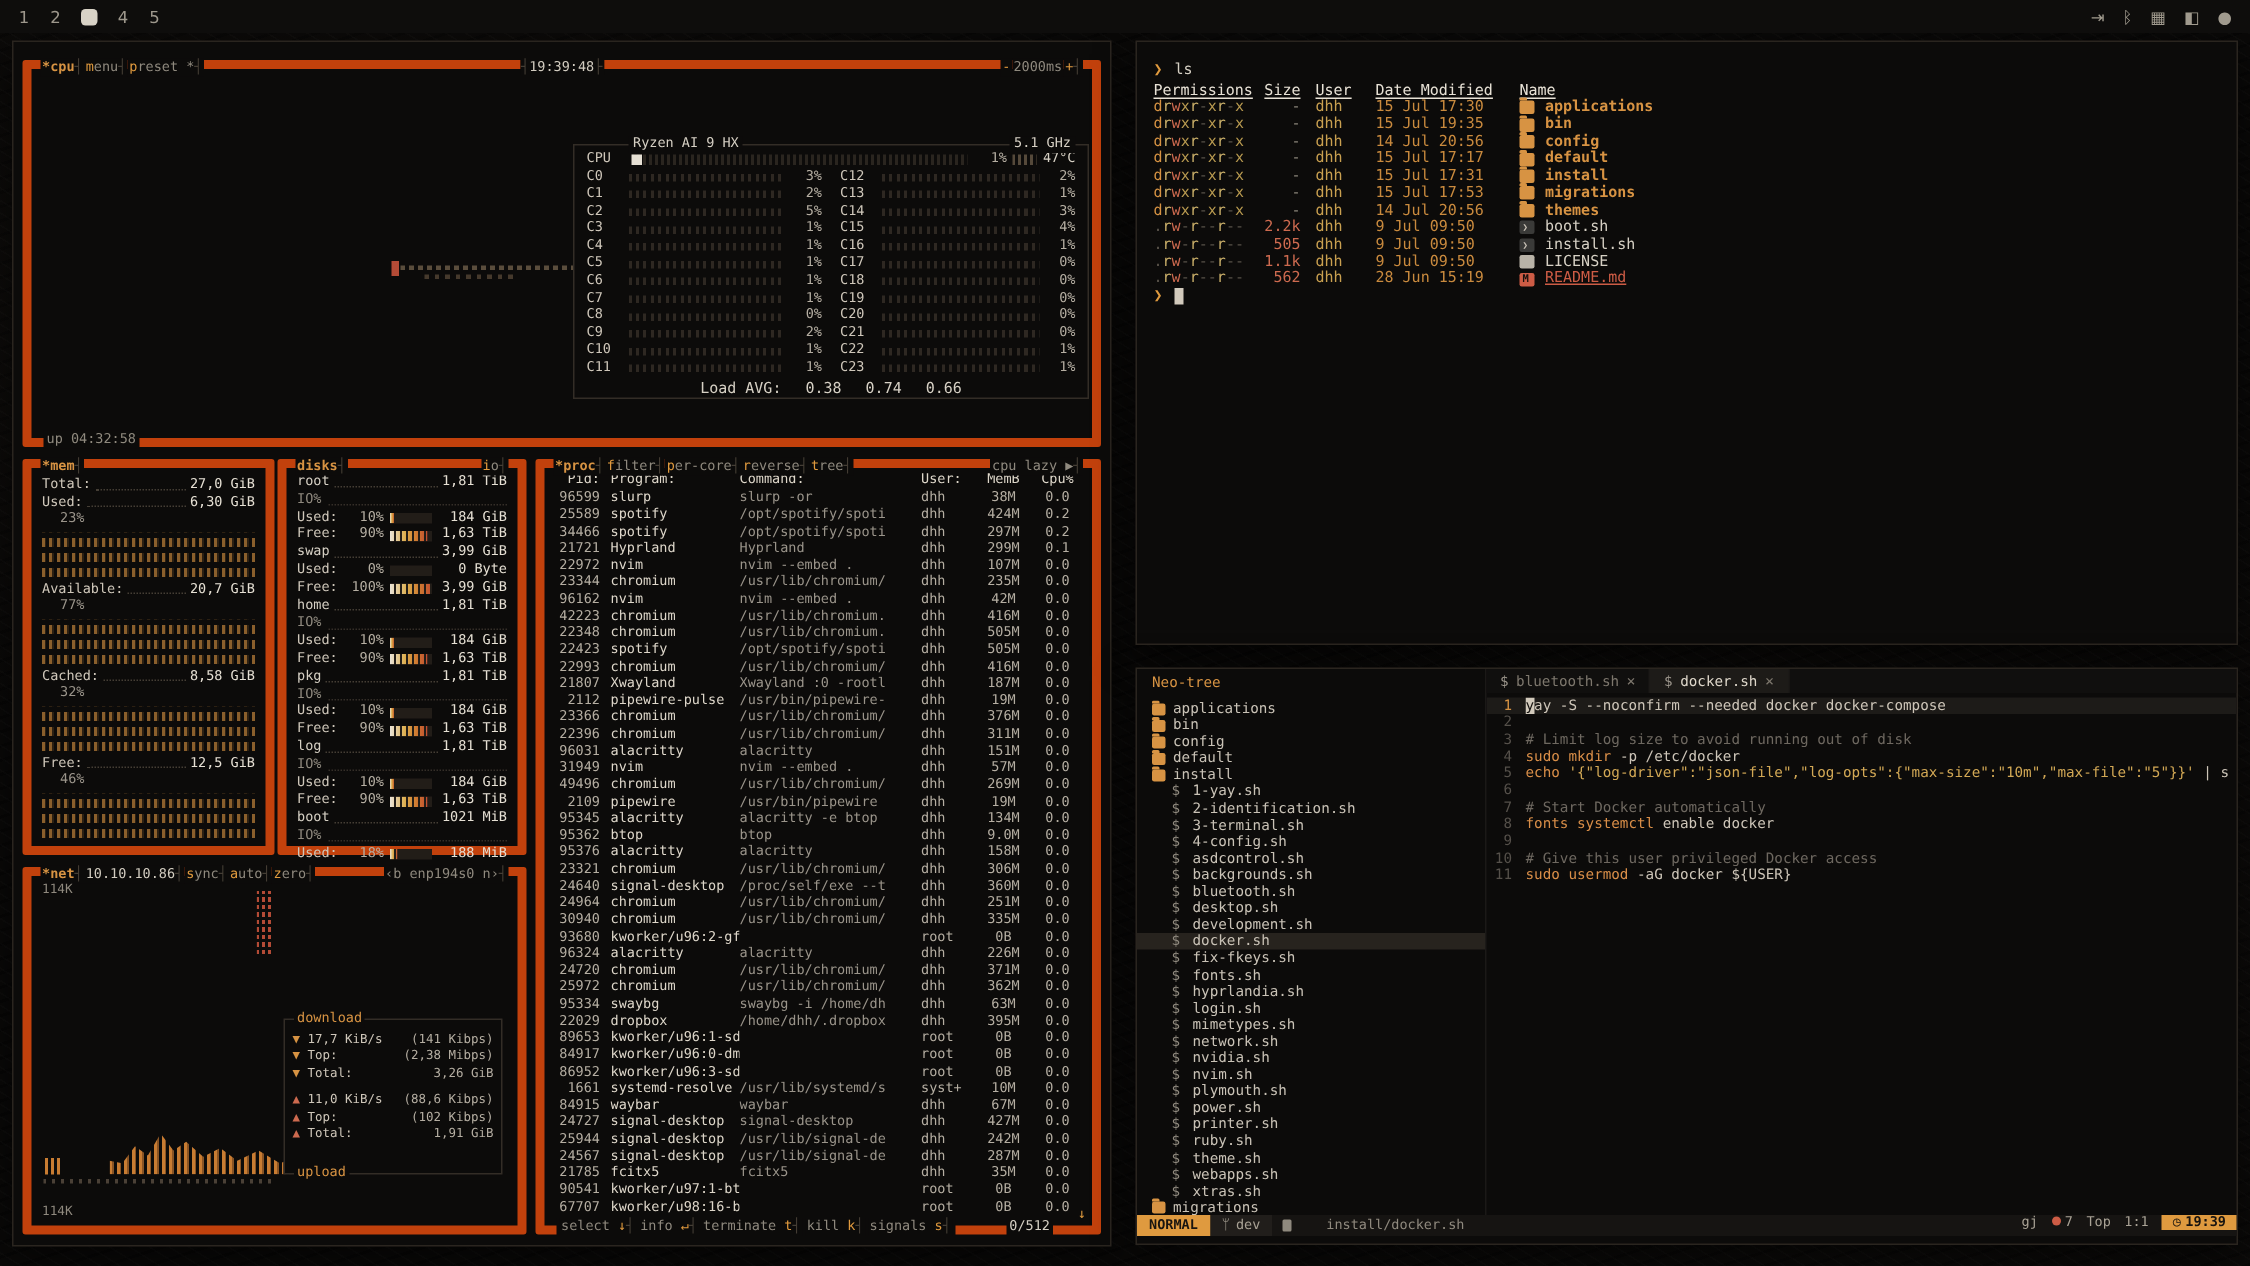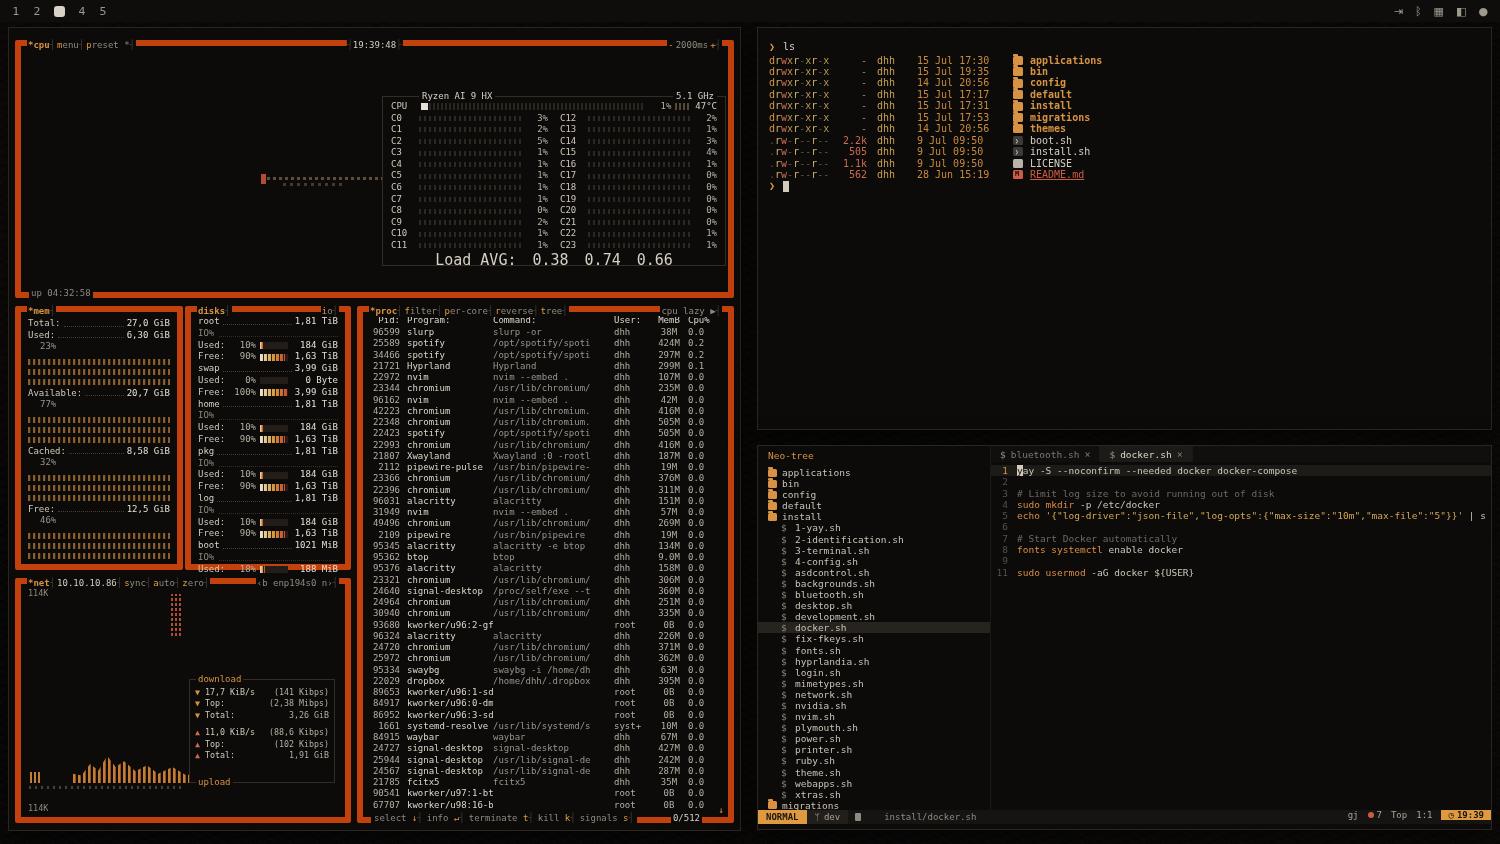--- a/index.html
+++ b/index.html
@@ -56,21 +56,21 @@
 .cpu-meter{flex:1;height:7px;margin:0 2px;background:repeating-linear-gradient(90deg,#2a251f 0 2px,transparent 2px 4px);position:relative}
 .cpu-meter-fill{position:absolute;left:0;top:0;height:100%;width:3%;background:#e6e0d4}
 .temp-graph{width:16px;height:7px;background:repeating-linear-gradient(90deg,#55493a 0 2px,transparent 2px 4px)}
 .cpu-temp{color:#d6d0c4}
 .core-cols{display:flex;gap:12px}
 .core-col{flex:1}
 .core-row{display:flex;align-items:center;font-size:9px;line-height:11.6px;color:#cfc7ba}
 .core-name{width:24px}
 .core-meter{flex:1;height:5px;margin:0 4px;background:repeating-linear-gradient(90deg,#2e2822 0 2px,transparent 2px 5px)}
 .core-pct{width:20px;text-align:right;color:#b5aea2}
-.load-row{display:flex;justify-content:center;gap:16px;font-size:15px;line-height:12px;margin-top:2px;color:#d6d0c4}
+.load-row{display:flex;justify-content:center;gap:16px;font-size:10px;line-height:12px;margin-top:2px;color:#d6d0c4}
 .cpu-deco-line{position:absolute;left:246px;top:131px;width:116px;height:3px;background:repeating-linear-gradient(90deg,#5a4d3c 0 3px,transparent 3px 6px)}
 .cpu-deco-line2{position:absolute;left:262px;top:137px;width:62px;height:3px;background:repeating-linear-gradient(90deg,#45392c 0 3px,transparent 3px 7px)}
 .cpu-deco-red{position:absolute;left:240px;top:128px;width:5px;height:10px;background:#b44b36}
 
 .kv-row{display:flex;align-items:center;font-size:9px;line-height:11.5px}
 .k{color:#cfc7ba}
 .fill-dots{flex:1;margin:0 3px;border-bottom:1px dotted #453e35;height:6px}
 .v{color:#e6e0d4}
 .pct-line{color:#9a948a;font-size:9px;line-height:11.5px;padding-left:12px}
 .mem-graph{height:30px;margin:2px 0 3px;
@@ -117,21 +117,21 @@
 
 .proc-head{display:flex;padding:3px 6px 1px;font-size:9px;line-height:11px;color:#ded7ca}
 .proc-head span{color:#ded7ca !important}
 #proc-rows{padding:0 6px;overflow:hidden;height:488px}
 .proc-row{display:flex;font-size:9px;line-height:11.25px;white-space:nowrap}
 .p-pid{width:38px;text-align:right;padding-right:7px;color:#b5aea2;flex:none}
 .p-prog{width:86px;color:#ded7ca;overflow:hidden;flex:none}
 .p-cmd{flex:1;color:#9a948a;overflow:hidden}
 .p-user{width:36px;color:#b5aea2;flex:none}
 .p-mem{width:38px;text-align:center;color:#b5aea2;flex:none}
-.p-cpu{width:34px;text-align:left;color:#b5aea2;flex:none}
+.p-cpu{width:34px;text-align:center;color:#b5aea2;flex:none}
 .proc-footer{display:flex;gap:2px}
 .f-item{background:#0c0b0a;padding:0 1px}
 .f-item::after{content:"┤";color:#453e35}
 .f-l{color:#8f897e}
 .f-key{color:#e09a3e}
 .bbottom-right{position:absolute;bottom:-7px;right:26px;background:#0c0b0a;padding:0 2px;font-size:9px;line-height:12px;color:#d6d0c4}
 .proc-scroll-down{position:absolute;right:4px;bottom:2px;color:#e09a3e;font-size:9px}
 
 .prompt-line{line-height:11.5px;margin-bottom:2px;display:flex;align-items:center}
 .prompt-sym{color:#e09a3e;margin-right:8px}
@@ -987,20 +987,27 @@
       </div>
     <div class="bbottom-right">0/512</div>
   </div>
 </div>
 
 <div class="window term">
   <div class="prompt-line">
     <span class="prompt-sym">❯</span>
     <span class="prompt-cmd">ls</span>
   </div>
+  <div class="ls-head">
+    <span class="ls-perms hd">Permissions</span>
+    <span class="ls-size hd">Size</span>
+    <span class="ls-user hd">User</span>
+    <span class="ls-date hd">Date Modified</span>
+    <span class="ls-name hd">Name</span>
+  </div>
   <div id="ls-rows">
       <div class="ls-row">
         <span class="ls-perms"><span class="pm-d">d</span><span class="pm-r">r</span><span class="pm-w">w</span><span class="pm-x">x</span><span class="pm-r">r</span><span class="pm-dash">-</span><span class="pm-x">x</span><span class="pm-r">r</span><span class="pm-dash">-</span><span class="pm-x">x</span></span>
         <span class="ls-size sz-dash">-</span>
         <span class="ls-user">dhh</span>
         <span class="ls-date">15 Jul 17:30</span>
         <span class="ls-name nm-dir"><span class="fic folder"></span>applications</span>
       </div>
       <div class="ls-row">
         <span class="ls-perms"><span class="pm-d">d</span><span class="pm-r">r</span><span class="pm-w">w</span><span class="pm-x">x</span><span class="pm-r">r</span><span class="pm-dash">-</span><span class="pm-x">x</span><span class="pm-r">r</span><span class="pm-dash">-</span><span class="pm-x">x</span></span>
@@ -1251,20 +1258,24 @@
           <span class="ed-num">7</span>
           <span class="ed-text"><span class="t-comment"># Start Docker automatically</span></span>
         </div>
         <div class="ed-line">
           <span class="ed-num">8</span>
           <span class="ed-text"><span class="t-cmd">fonts systemctl</span><span class="t-plain"> enable docker</span></span>
         </div>
         <div class="ed-line">
           <span class="ed-num">9</span>
           <span class="ed-text"></span>
+        </div>
+        <div class="ed-line">
+          <span class="ed-num">10</span>
+          <span class="ed-text"><span class="t-comment"># Give this user privileged Docker access</span></span>
         </div>
         <div class="ed-line">
           <span class="ed-num">11</span>
           <span class="ed-text"><span class="t-cmd">sudo usermod</span><span class="t-plain"> -aG docker ${USER}</span></span>
         </div>
       </div>
   </div>
   <div class="statusbar">
     <span class="st-mode">NORMAL</span>
     <span class="st-branch">

